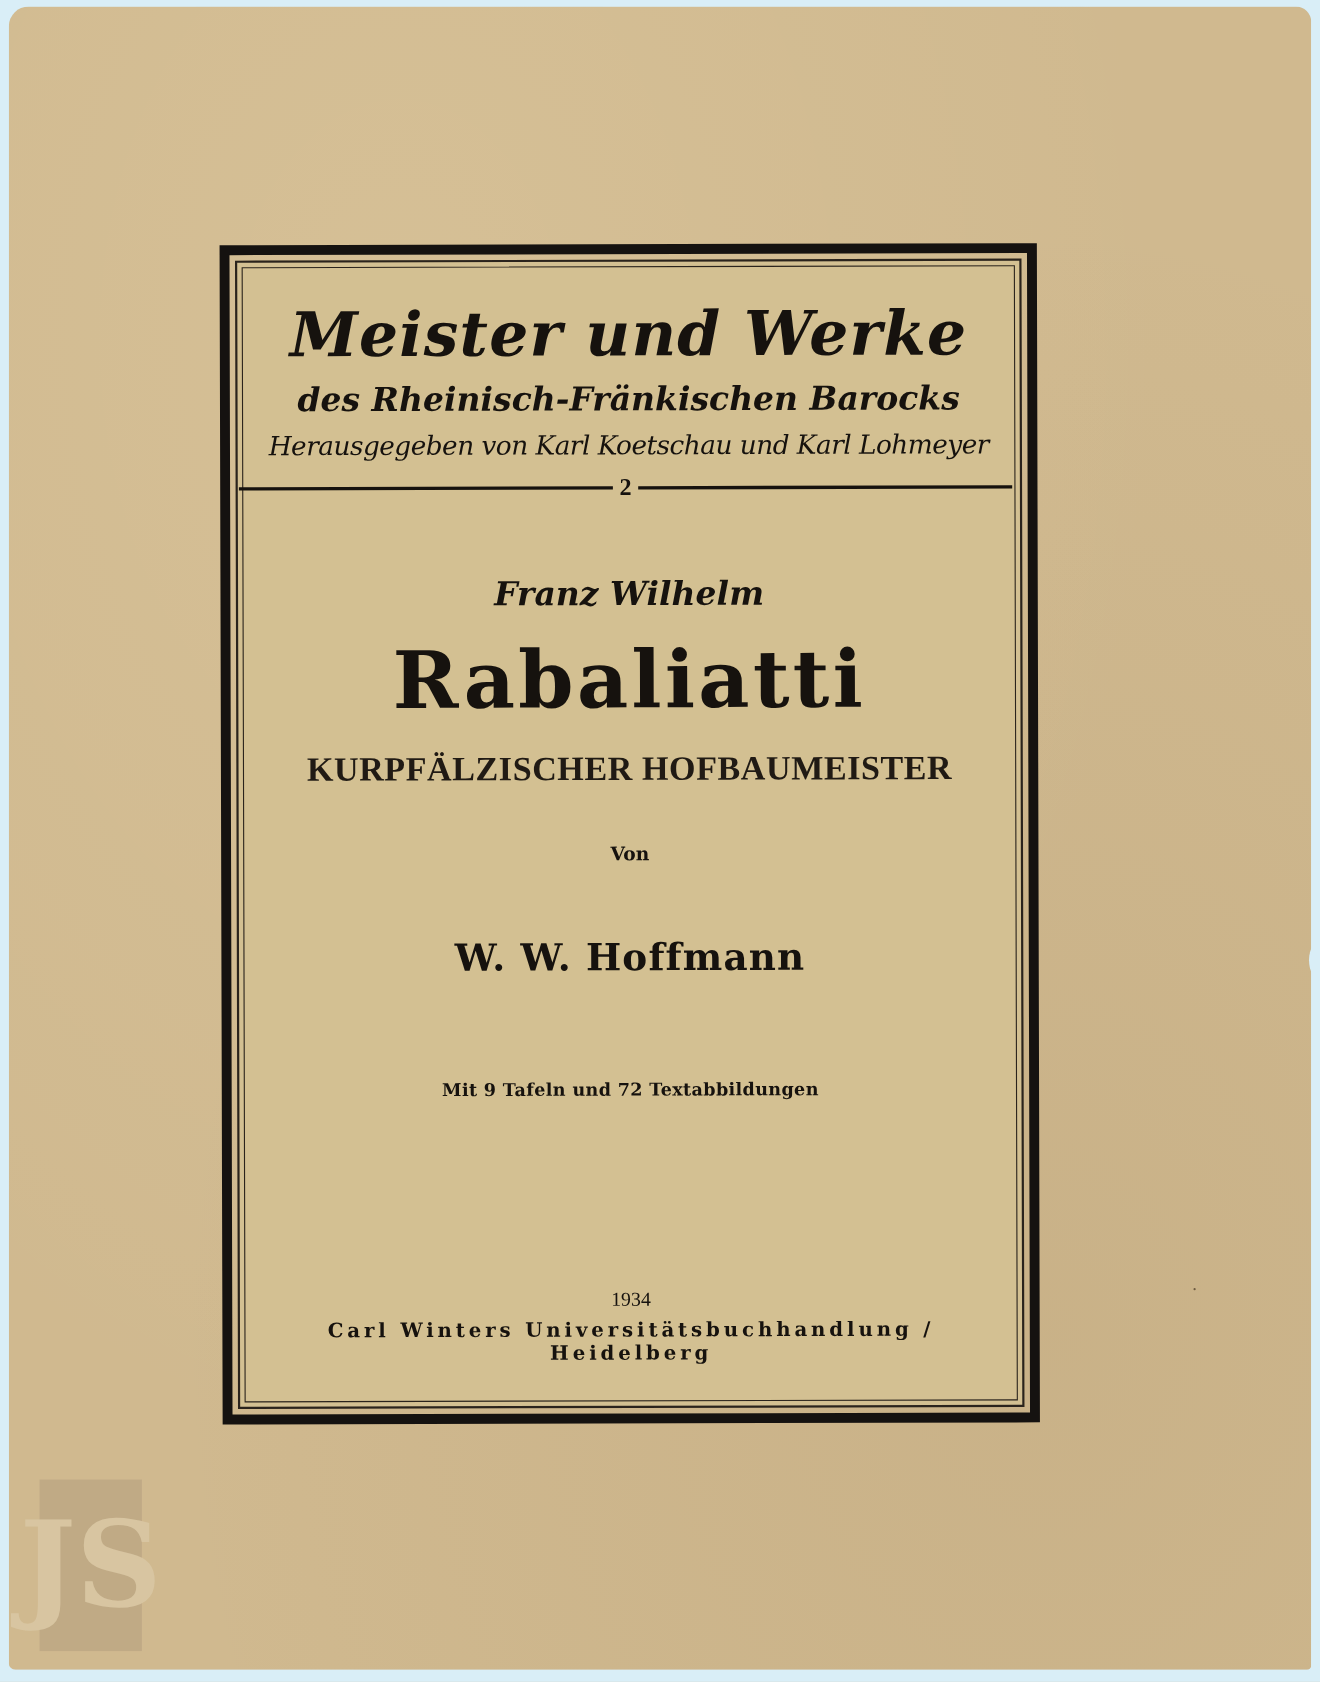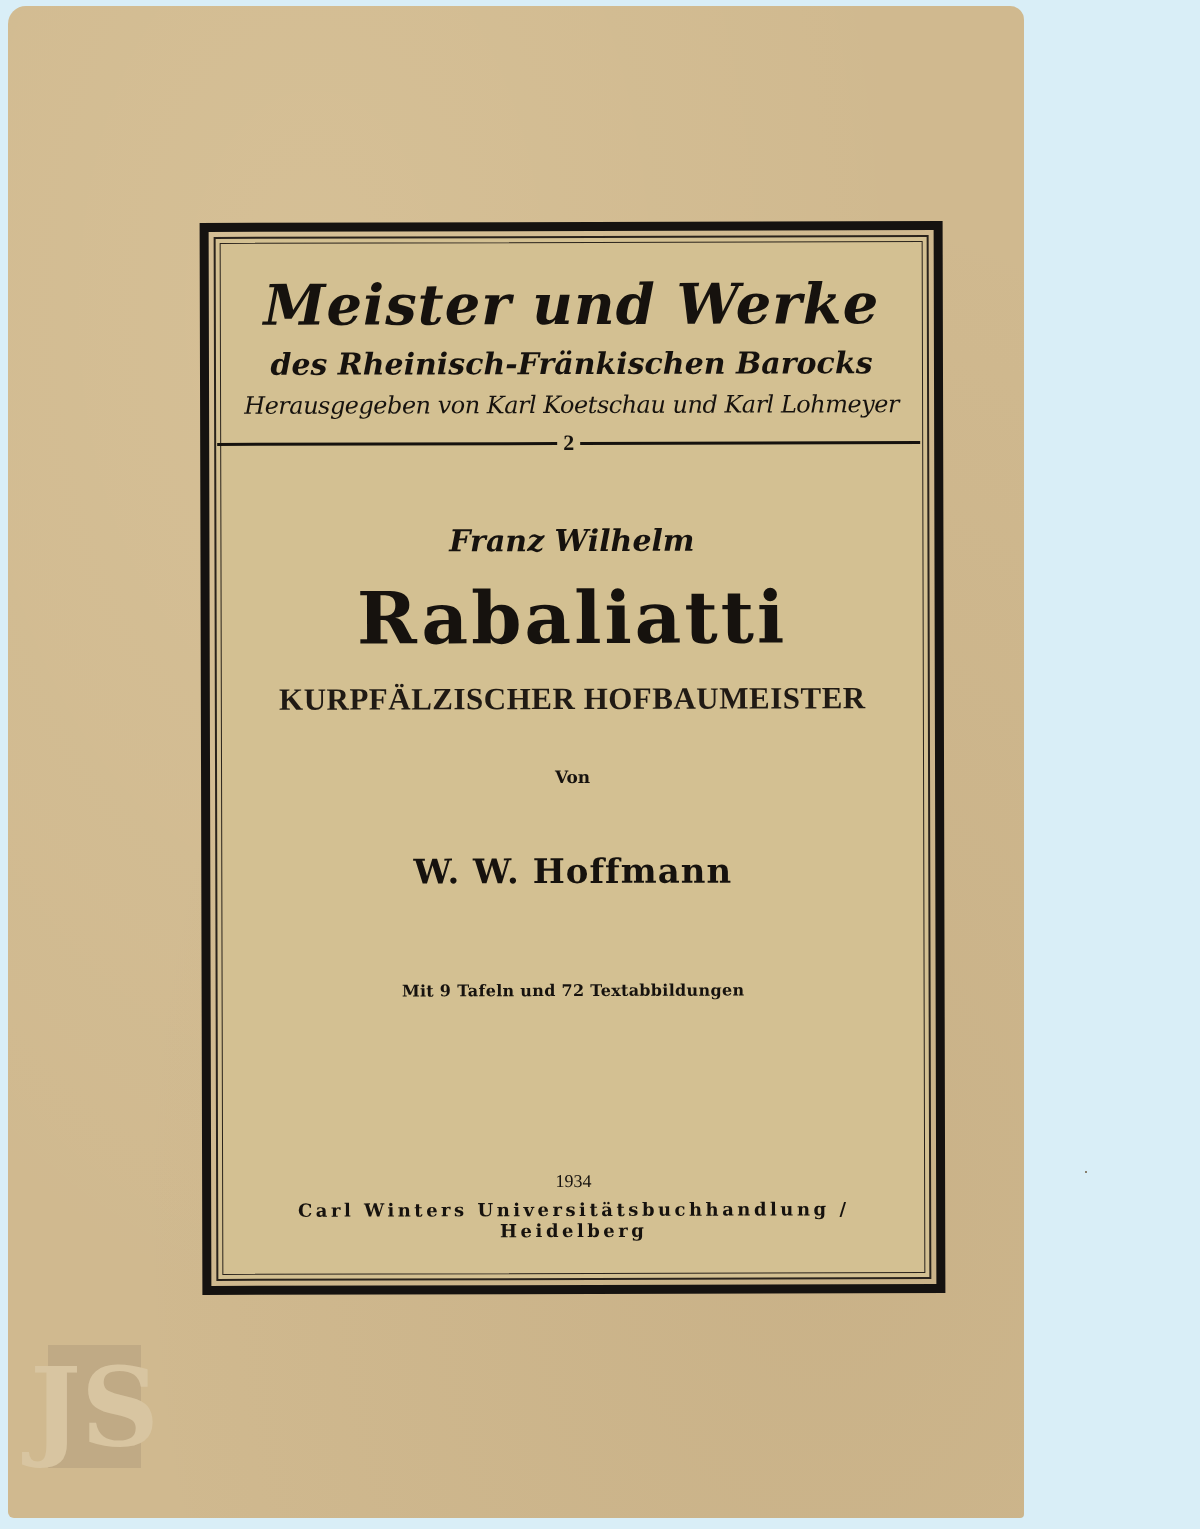--- a/index.html
+++ b/index.html
@@ -11,21 +11,21 @@
       height: 1529px;
       background: #d9eef7;
       position: relative;
       overflow: hidden;
       font-family: "DejaVu Serif", serif;
     }
     .page {
       position: absolute;
       left: 8px;
       top: 6px;
-      width: 1016px;
+      width: 1184px;
       height: 1512px;
       background: #d0b98f;
       border-radius: 18px 14px 4px 6px;
       background-image:
         radial-gradient(ellipse at 30% 20%, rgba(255,240,200,0.12), rgba(0,0,0,0) 60%),
         radial-gradient(ellipse at 80% 80%, rgba(120,90,50,0.08), rgba(0,0,0,0) 60%);
     }
     .notch {
       position: absolute;
       left: 1182px;
@@ -196,24 +196,24 @@
       left: 0;
       right: 0;
       top: 956px;
       font-family: "DejaVu Serif", serif;
       font-weight: bold;
       font-size: 18px;
       letter-spacing: 3.5px;
     }
     .logo {
       position: absolute;
-      left: 48px;
+      left: 36px;
       top: 1345px;
       width: 93px;
-      height: 123px;
+      height: 156px;
       background: #bfa985;
       display: flex;
       align-items: center;
       justify-content: center;
       color: #d9c7a4;
       font-family: "DejaVu Serif", serif;
       font-size: 108px;
       font-weight: bold;
       opacity: 0.9;
     }

